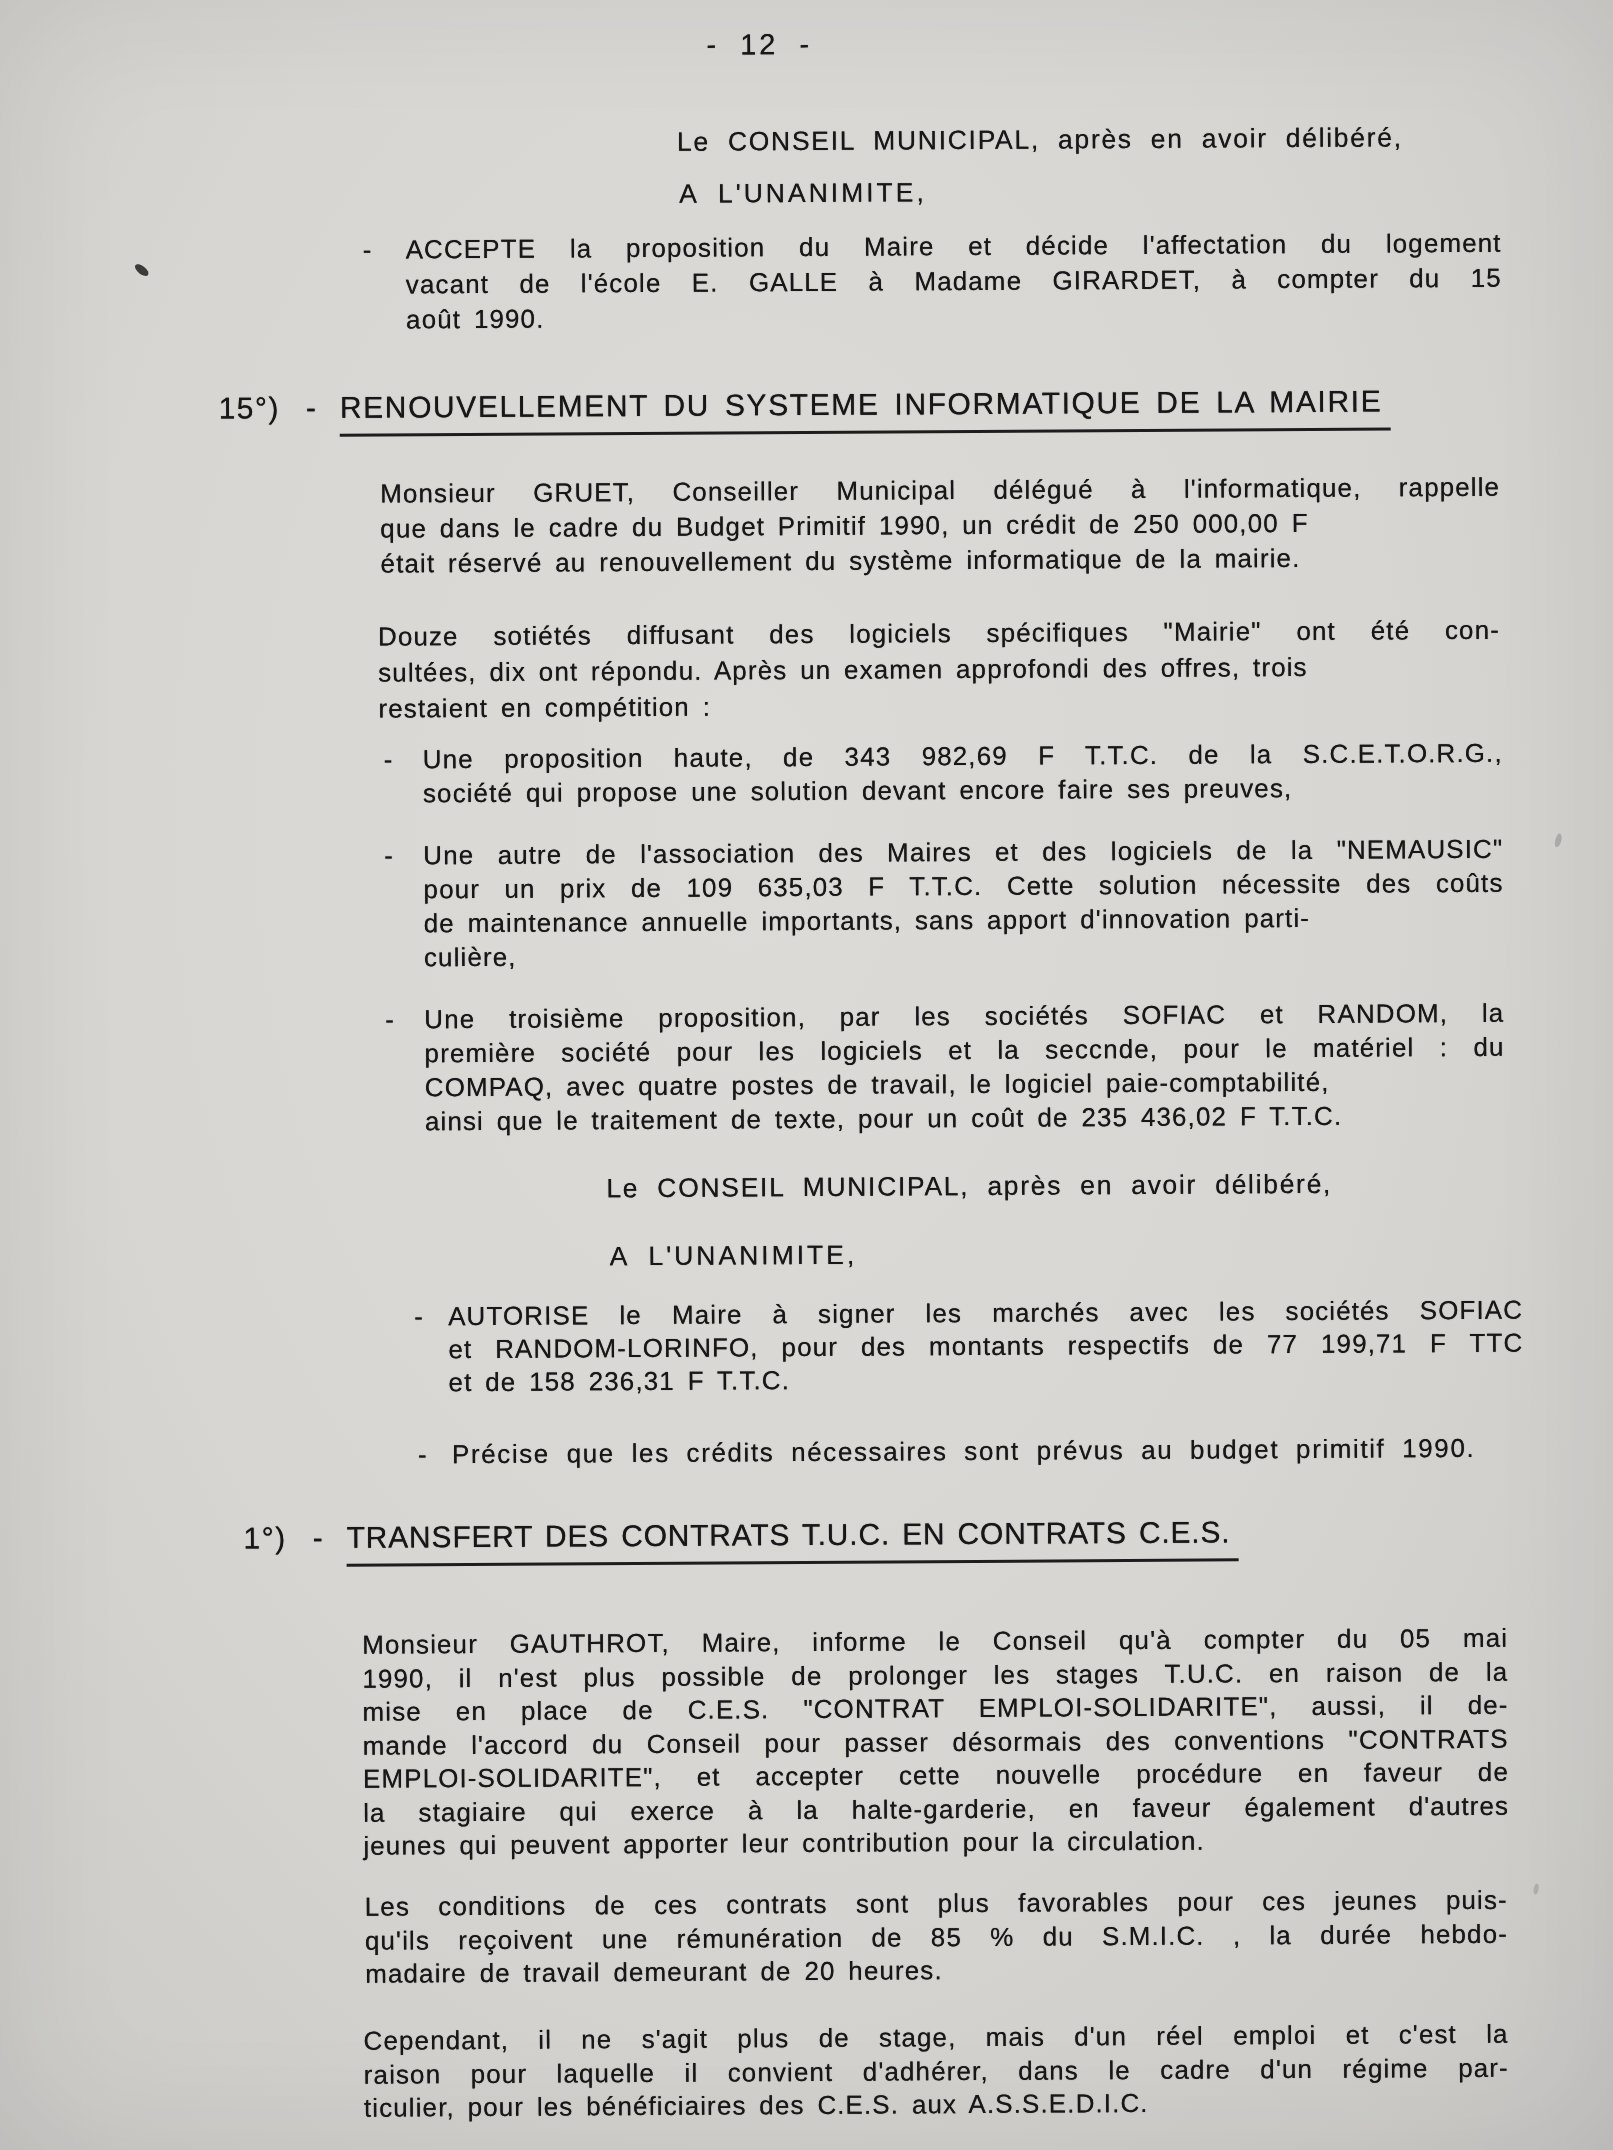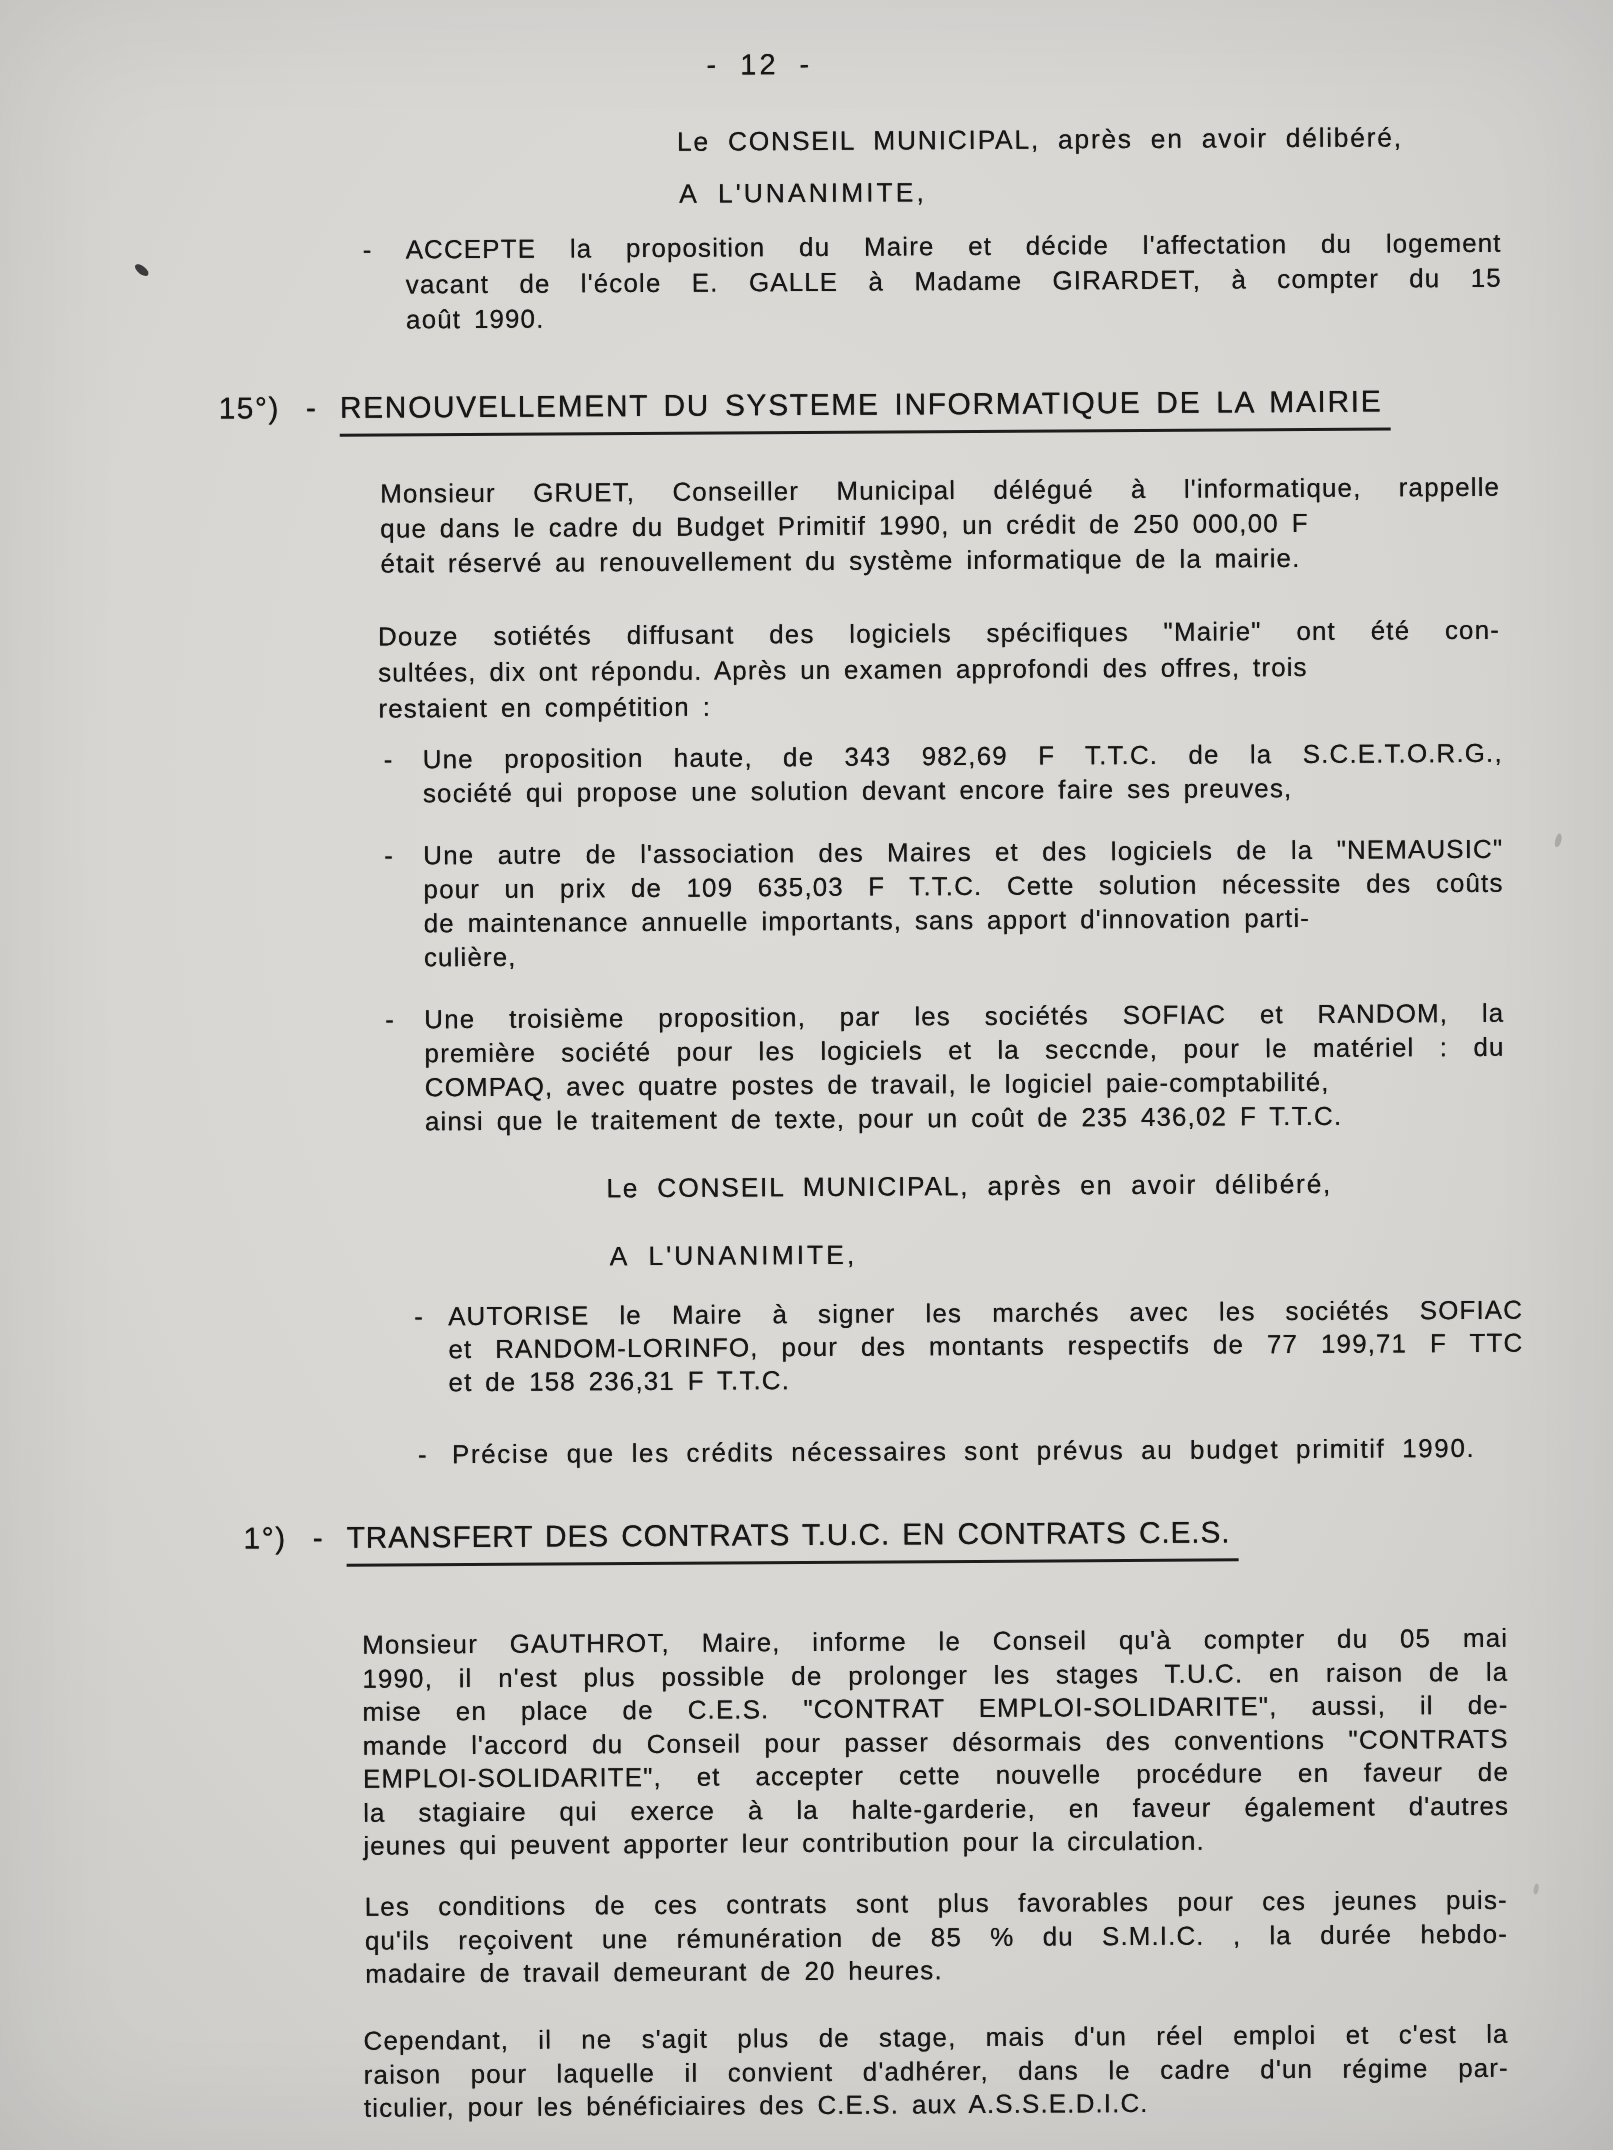--- a/index.html
+++ b/index.html
@@ -36,21 +36,21 @@
   .pnum{position:absolute;font-size:29px;letter-spacing:3px;word-spacing:10px;
         white-space:nowrap;text-shadow:0 0 0.7px rgba(16,16,16,0.85);}
   .speck{position:absolute;background:#2a2a2a;border-radius:50%;}
 </style>
 </head>
 <body>
 
 <div class="pg">
   <div class="layer">
 
-    <div class="pnum" style="left:712px;top:48px;">- 12 -</div>
+    <div class="pnum" style="left:712px;top:28px;">- 12 -</div>
 
     <div class="cline" style="left:682px;top:126px;">Le CONSEIL MUNICIPAL, après en avoir délibéré,</div>
     <div class="cline unan" style="left:684px;top:178px;">A L'UNANIMITE,</div>
 
     <div class="blk" style="left:410px;top:230px;width:1096px;--lh:35px;">
       <span class="dash" style="left:-43px;">-</span>
       <div class="ln j">ACCEPTE la proposition du Maire et décide l'affectation du logement</div>
       <div class="ln j">vacant de l'école E. GALLE à Madame GIRARDET, à compter du 15</div>
       <div class="ln n">août 1990.</div>
     </div>

